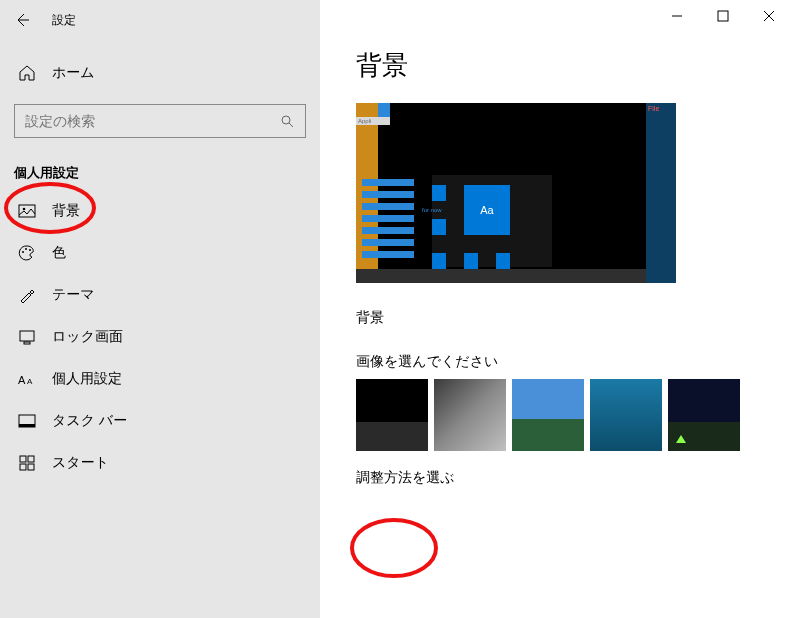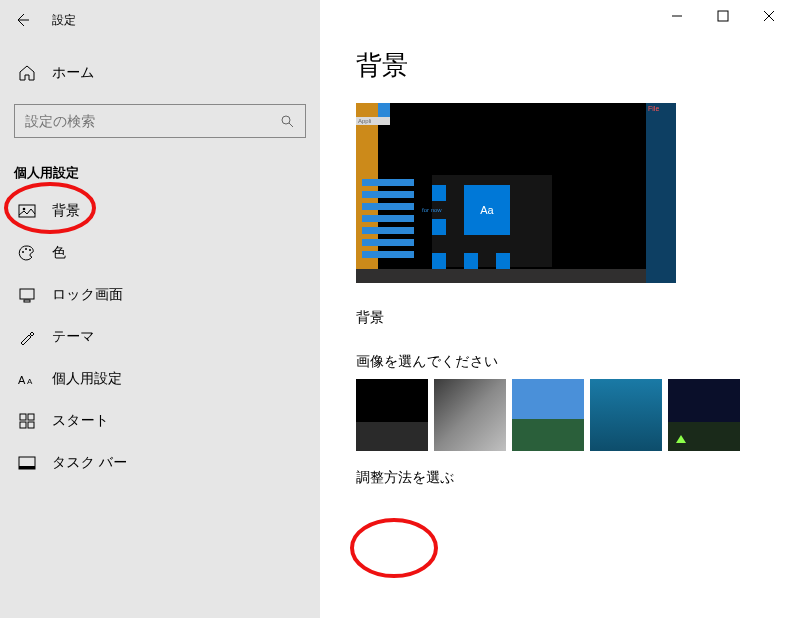--- a/index.html
+++ b/index.html
@@ -117,62 +117,62 @@
             <circle cx="5" cy="8" r="1" fill="#000"></circle>
             <circle cx="8" cy="5" r="1" fill="#000"></circle>
             <circle cx="12" cy="6" r="1" fill="#000"></circle>
           </svg>
         </span>
       <span>色</span>
     </div>
     <div class="nav-item">
       <span class="icon">
           <svg width="18" height="18" viewBox="0 0 18 18">
+            <path d="M3 15 L11 7 L13 9 L5 17 Z M12 6 L14 4 L16 6 L14 8 Z" stroke="#000" fill="none"></path>
+          </svg>
+        </span>
+      <span>テーマ</span>
+    </div>
+    <div class="nav-item">
+      <span class="icon">
+          <svg width="18" height="18" viewBox="0 0 18 18">
             <rect x="2" y="3" width="14" height="10" stroke="#000" fill="none"></rect>
             <rect x="6" y="14" width="6" height="2" stroke="#000" fill="none"></rect>
           </svg>
         </span>
       <span>ロック画面</span>
-    </div>
-    <div class="nav-item">
-      <span class="icon">
-          <svg width="18" height="18" viewBox="0 0 18 18">
-            <path d="M3 15 L11 7 L13 9 L5 17 Z M12 6 L14 4 L16 6 L14 8 Z" stroke="#000" fill="none"></path>
-          </svg>
-        </span>
-      <span>テーマ</span>
     </div>
     <div class="nav-item">
       <span class="icon">
           <svg width="18" height="14" viewBox="0 0 18 14">
             <text x="0" y="12" font-size="11" font-family="serif">A</text>
             <text x="9" y="12" font-size="8">A</text>
           </svg>
         </span>
       <span>個人用設定</span>
+    </div>
+    <div class="nav-item">
+      <span class="icon">
+          <svg width="18" height="18" viewBox="0 0 18 18">
+            <rect x="1" y="3" width="16" height="12" stroke="#000" fill="none"></rect>
+            <rect x="1" y="12" width="16" height="3" fill="#000"></rect>
+          </svg>
+        </span>
+      <span>タスク バー</span>
     </div>
     <div class="nav-item">
       <span class="icon">
           <svg width="18" height="18" viewBox="0 0 18 18">
             <rect x="2" y="2" width="6" height="6" stroke="#000" fill="none"></rect>
             <rect x="10" y="2" width="6" height="6" stroke="#000" fill="none"></rect>
             <rect x="2" y="10" width="6" height="6" stroke="#000" fill="none"></rect>
             <rect x="10" y="10" width="6" height="6" stroke="#000" fill="none"></rect>
           </svg>
         </span>
       <span>スタート</span>
-    </div>
-    <div class="nav-item">
-      <span class="icon">
-          <svg width="18" height="18" viewBox="0 0 18 18">
-            <rect x="1" y="3" width="16" height="12" stroke="#000" fill="none"></rect>
-            <rect x="1" y="12" width="16" height="3" fill="#000"></rect>
-          </svg>
-        </span>
-      <span>タスク バー</span>
     </div>
   </div>
 </div>
 
 <div class="content">
   <div class="titlebar">
     <div class="tbbtn">
         <svg width="12" height="12">
           <path d="M1 6 H11" stroke="#000"></path>
         </svg>

